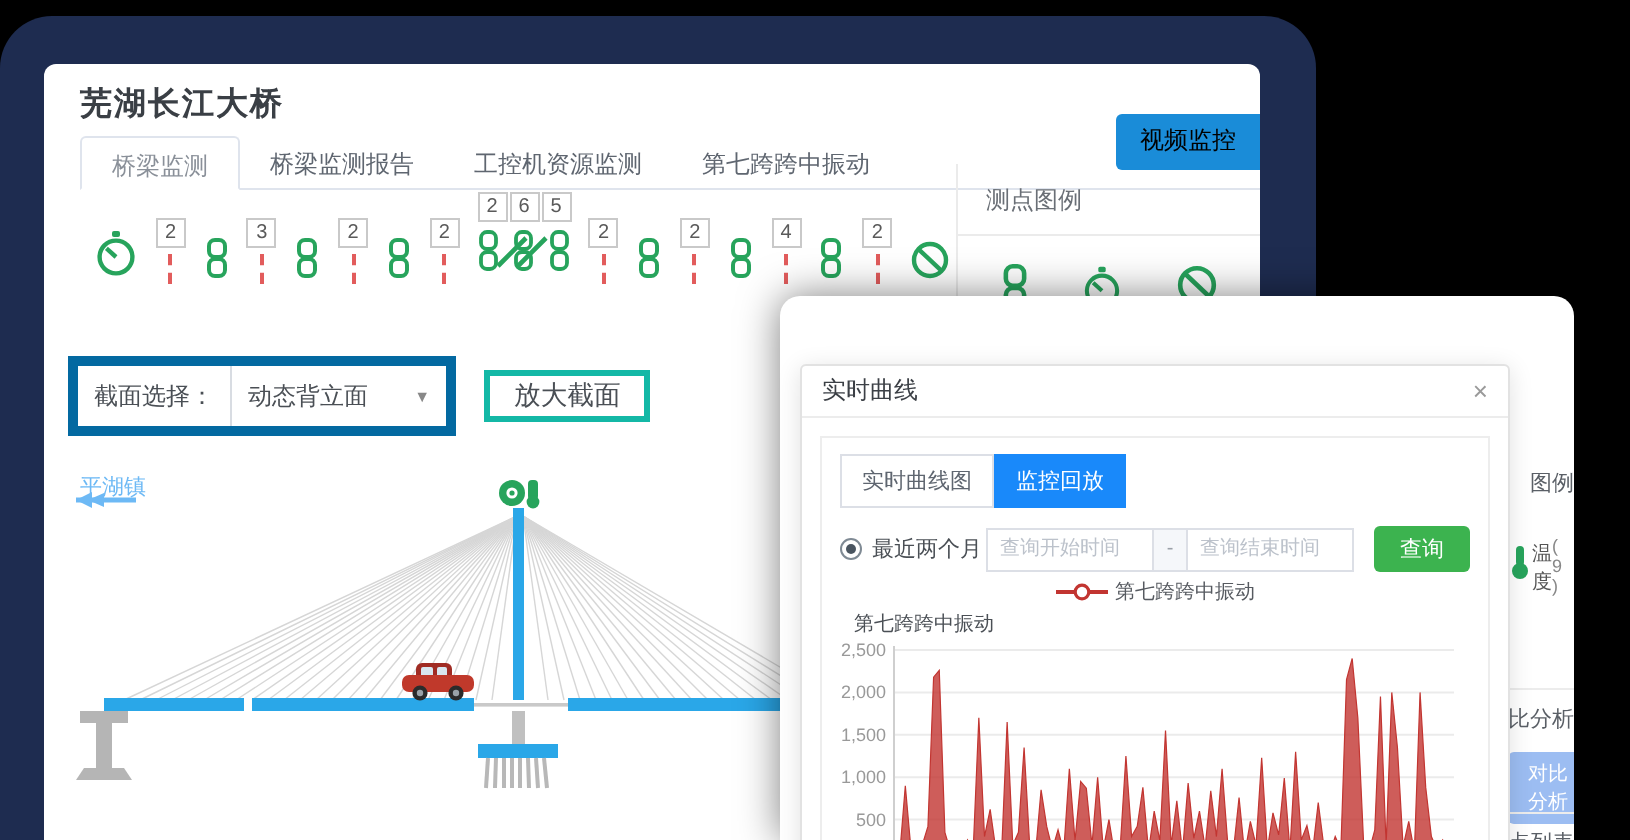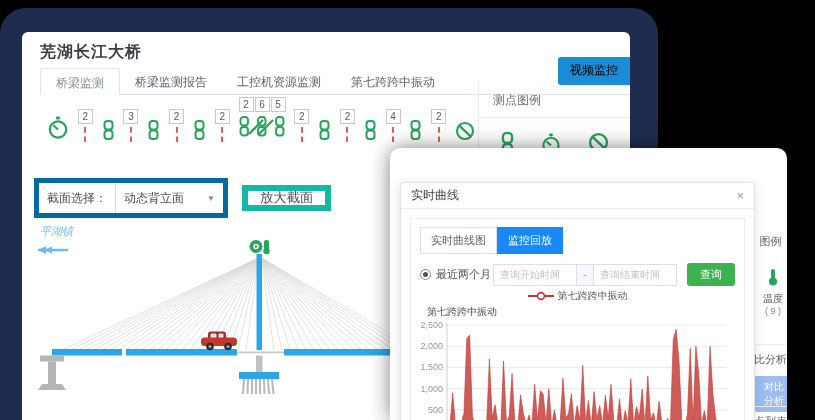--- a/index.html
+++ b/index.html
@@ -28,34 +28,34 @@
   .legend-panel { position:absolute; left:456px; top:50px; right:0; bottom:0; border-left:1px solid #ebebeb; }
   .legend-panel .lp-head { padding:10px 0 8px 14px; font-size:12px; color:#6a6f76; border-bottom:1px solid #ebebeb; }
   .lp-icons { display:flex; justify-content:space-around; padding:14px 8px 0 8px; }
 
   
   .section-row { position:absolute; left:12px; top:146px; display:flex; align-items:center; font-size:12px; color:#4a4f55; }
   .sel-group { display:flex; border:5px solid #0369a1; height:40px; align-items:center; }
   .sel-label { padding:0 8px; }
   .sel-box { position:relative; width:108px; height:100%; border-left:1px solid #d8dce2; display:flex; align-items:center; padding:0 8px; cursor:pointer; }
   .sel-caret { position:absolute; right:8px; font-size:8px; color:#888; }
-  .zoom-btn { margin-left:14px; border:6px solid #14b8a6; height:26px; padding:0 12px; display:flex; align-items:center; background:#fff; cursor:pointer; color:#4a4f55; }
+  .zoom-btn { margin-left:14px; border:3px solid #14b8a6; height:26px; padding:0 12px; display:flex; align-items:center; background:#fff; cursor:pointer; color:#4a4f55; }
 
   
   .bridge-wrap { position:absolute; left:0; top:192px; width:400px; height:196px; }
-  .dir-label { position:absolute; left:18px; top:0; color:#6db9f5; font-size:11px;font-style:italic; }
+  .dir-label { position:absolute; left:18px; top:12px; color:#6db9f5; font-size:11px; }
   .bridge-svg { position:absolute; left:0; top:14px; }
 
   
   .front-window { position:absolute; left:390px; top:148px; width:397px; height:272px; background:#fff; border-radius:10px 10px 0 0; box-shadow:0 0 20px rgba(0,0,0,.5); }
   .fw-sidebar { position:absolute; right:0; top:80px; width:33px; bottom:0; overflow:hidden; }
-  .fw-item { position:absolute; white-space:nowrap; direction:rtl; overflow:hidden; width:33px;text-align:center; }
+  .fw-item { position:absolute; white-space:nowrap; direction:rtl; overflow:hidden; width:33px; }
   .fw-sec { font-size:11px; color:#5a5f66; }
   .fw-divider { position:absolute; left:0; width:33px; border-top:1px solid #ececec; }
-  .fw-temp { position:absolute; right:4px; display:flex; flex-direction:column; align-items:center; }
+  .fw-temp { position:absolute; right:4px; display:flex; flex-direction:row; align-items:center; }
   .fw-temp .t-label { font-size:10px; color:#555; margin-top:2px; }
   .fw-temp .t-count { font-size:9px; color:#888; }
   .fw-btn { position:absolute; right:-14px; background:#9cbdf2; color:#fff; font-size:10px; padding:4px 10px; border-radius:3px; cursor:pointer; }
 
   
   .modal { position:absolute; left:10px; top:34px; width:355px; height:260px; background:#fff; border:1px solid #e2e2e2; box-shadow:0 2px 12px rgba(0,0,0,.12); border-radius:3px; }
   .modal-head { height:26px; border-bottom:1px solid #ececec; display:flex; align-items:center; padding:0 10px; }
   .modal-title { font-size:12px; color:#3c4046;text-align:right; }
   .modal-close { margin-left:auto; color:#9a9a9a; font-size:13px; cursor:pointer; line-height:1; }
   .modal-panel { position:absolute; left:9px; right:9px; top:35px; bottom:18px; border:1px solid #ededed; }

